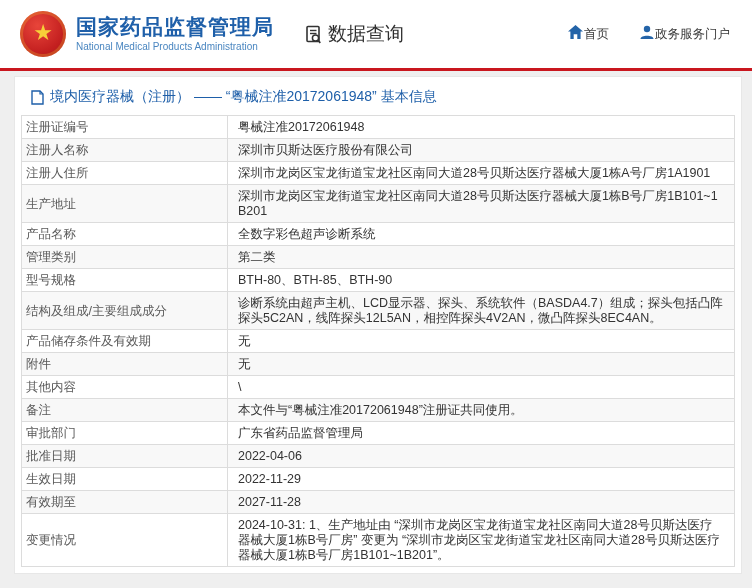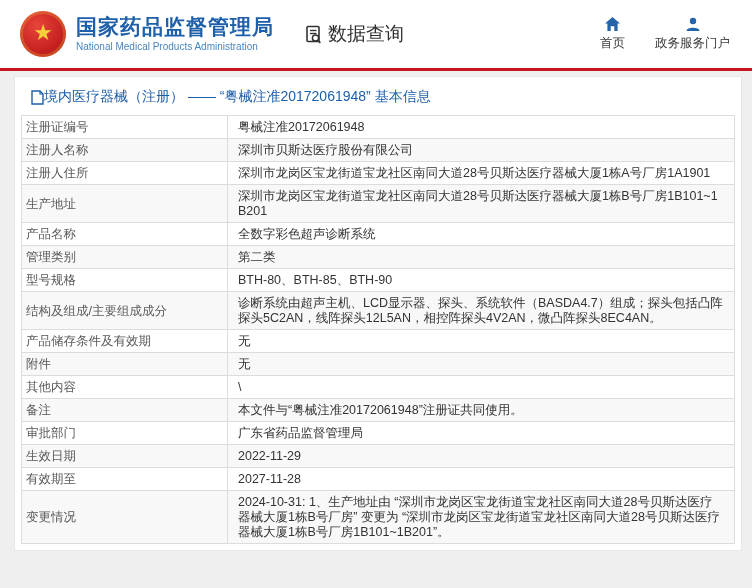--- a/index.html
+++ b/index.html
@@ -26,32 +26,32 @@
   }
   .emblem .star{color:#f7d039;font-size:22px;line-height:1;margin-top:-2px;}
   .org{margin-left:10px;line-height:1.15;}
   .org .cn{font-size:21px;font-weight:bold;color:var(--brand);letter-spacing:1px;}
   .org .en{font-size:10px;color:var(--brand-light);margin-top:2px;}
   .dq{display:flex;align-items:center;margin-left:30px;cursor:pointer;}
   .dq svg{display:block;}
   .dq .dq-label{font-size:19px;color:#2f2f2f;margin-left:5px;}
   .spacer{flex:1;}
   .topnav{display:flex;align-items:center;gap:30px;padding-right:4px;}
-  .topnav .navitem{display:flex;flex-direction:column;align-items:center;cursor:pointer;}
+  .topnav .navitem{display:flex;flex-direction:row;align-items:center;cursor:pointer;}
   .topnav .navitem svg{display:block;margin-bottom:3px;}
   .topnav .navitem .nav-label{font-size:12.5px;color:#3c3c3c;}
   .redline{height:3px;background:var(--redline);}
   
   .card{
     background:#ffffff;margin:5px 14px 0 14px;width:728px;
     border:1px solid #e7e7e7;padding:0 6px 6px 6px;
   }
   .crumb{display:flex;align-items:center;padding:11px 10px 9px 10px;}
   .crumb svg{display:block;flex:0 0 auto;}
-  .crumb .crumb-text{font-size:14px;color:var(--brand);}
+  .crumb .crumb-text{font-size:14px;color:var(--brand);margin-left:6px;}
   
   .table{border:1px solid var(--border);}
   .row{display:flex;align-items:stretch;}
   .row + .row{border-top:1px solid var(--border);}
   .row:nth-child(even){background:#f8f8f8;}
   .cell-label{
     width:205px;flex:0 0 auto;text-align:right;color:var(--label);
     font-size:12.5px;line-height:15px;padding:4px 8px 3px 4px;
     display:flex;justify-content:flex-start;align-items:center;gap:3px;
   }
@@ -258,20 +258,30 @@
         <div class="cell-label">
 
           <span>审批部门</span>
         </div>
         <div class="cell-value">
           <span class="val">广东省药品监督管理局</span>
 
         </div>
       </div>
 
+      <div class="row">
+        <div class="cell-label">
+
+          <span>批准日期</span>
+        </div>
+        <div class="cell-value">
+          <span class="val">2022-04-06</span>
+
+        </div>
+      </div>
 
       <div class="row">
         <div class="cell-label">
 
           <span>生效日期</span>
         </div>
         <div class="cell-value">
           <span class="val">2022-11-29</span>
 
         </div>

